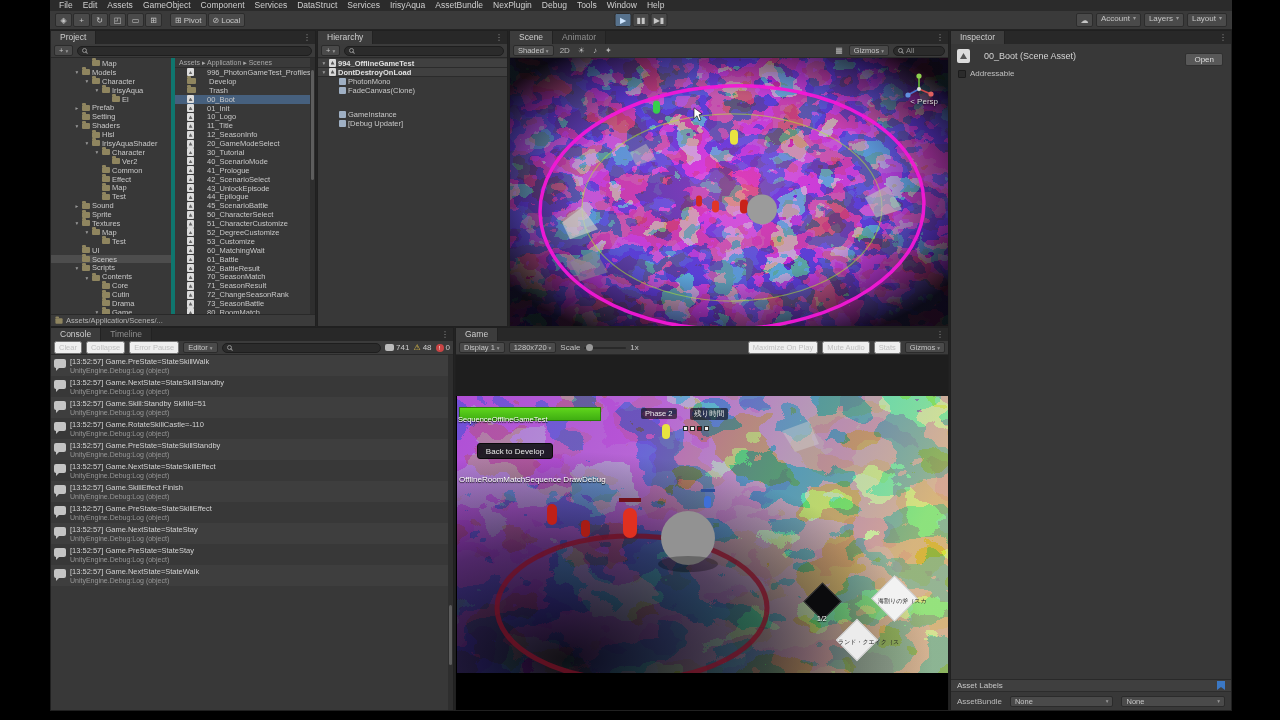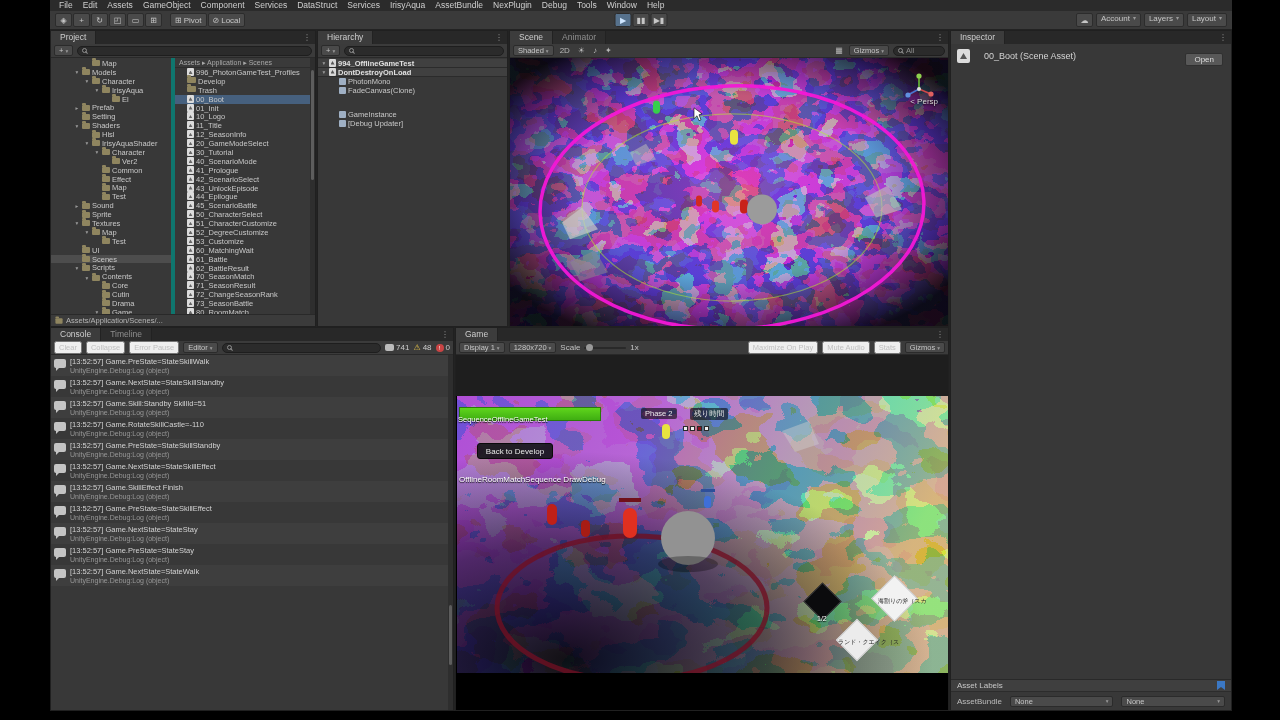--- a/index.html
+++ b/index.html
@@ -44,21 +44,21 @@
   .proj-body{position:relative;display:flex;height:257px}
   .tree-col{width:124px;border-right:4px solid #0f766e;overflow:hidden;padding-top:1px;position:relative}
   .tree-row{display:flex;align-items:center;height:8.9px;gap:2px;white-space:nowrap}
   .tree-row.selected{background:#4d4d4d}
   .arrow{width:6px;font-size:5.5px;color:#9a9a9a;text-align:center;flex:none}
   .fold{width:8px;height:6px;background:#8f855f;border-radius:1px;position:relative;flex:none}
   .fold::before{content:'';position:absolute;top:-2px;left:0;width:4px;height:2px;background:#8f855f;border-radius:1px 1px 0 0}
   .tree-row .lbl,.file-row .lbl,.h-row .lbl{font-size:7.5px;color:#c8c8c8}
   .files-col{flex:1;position:relative;overflow:hidden}
   .crumbs{height:10px;font-size:7px;color:#a8a8a8;padding:1px 4px;background:#3a3a3a;border-bottom:1px solid #2d2d2d;white-space:nowrap}
-  .file-row{display:flex;align-items:flex-start;height:8.9px;gap:2px;padding-left:12px;white-space:nowrap}
+  .file-row{display:flex;align-items:center;height:8.9px;gap:13px;padding-left:12px;white-space:nowrap}
   .file-row.selected{background:#46607e}
   .file-row .ic{position:relative;width:7px;height:8px;background:#dcdcdc;border-radius:1px;flex:none}
   .file-row .ic::after{content:'';position:absolute;left:1.5px;top:2.5px;width:4px;height:3.5px;background:#666;clip-path:polygon(50% 0,100% 100%,0 100%)}
   .file-row.kind-folder .ic{height:6px;width:9px;background:#8f855f}
   .file-row.kind-folder .ic::after{top:-2px;left:0;width:4px;height:2px;background:#8f855f;border-radius:1px 1px 0 0;clip-path:none}
   .pathbar{position:absolute;left:0;right:0;bottom:0;height:12px;background:#3b3b3b;border-top:1px solid #292929;font-size:7.5px;color:#b5b5b5;display:flex;align-items:center;gap:3px;padding:0 4px;white-space:nowrap}
   .pathbar .fold{transform:scale(.9)}
   
   #hierarchy{left:267px;top:30px;width:191px;height:297px}
   .h-list{padding-top:1px}
@@ -673,20 +673,24 @@
     <div class="panel" id="inspector">
       <div class="tabbar">
         <div class="tab selected">Inspector</div>
         <span class="dots"></span>
       </div>
       <div class="insp-head">
         <span class="asset-ic"></span>
         <span class="insp-title">00_Boot (Scene Asset)</span>
       </div>
       <button class="openbtn">Open</button>
+      <label class="chk">
+        <span class="box"></span>
+        <span>Addressable</span>
+      </label>
       <div class="asset-labels">
         <div class="al-head">
           <span>Asset Labels</span>
           <span class="tag-blue"></span>
         </div>
         <div class="al-row">
           <span>AssetBundle</span>
           <button class="dd">
               <span>None</span>
             </button>

